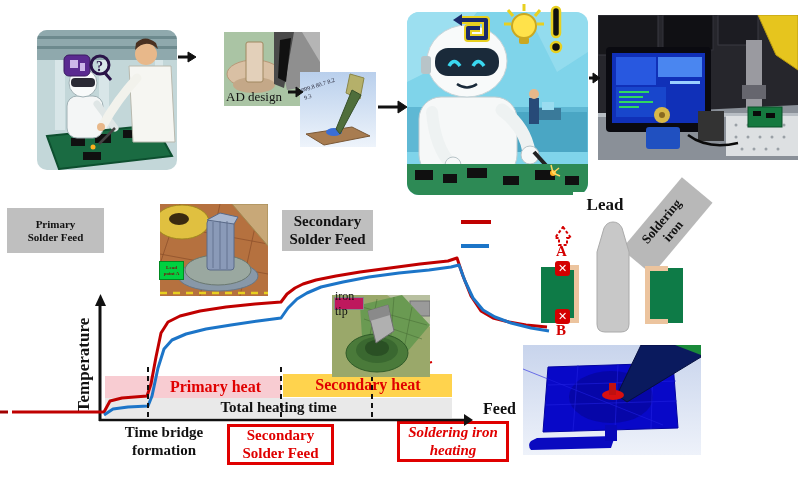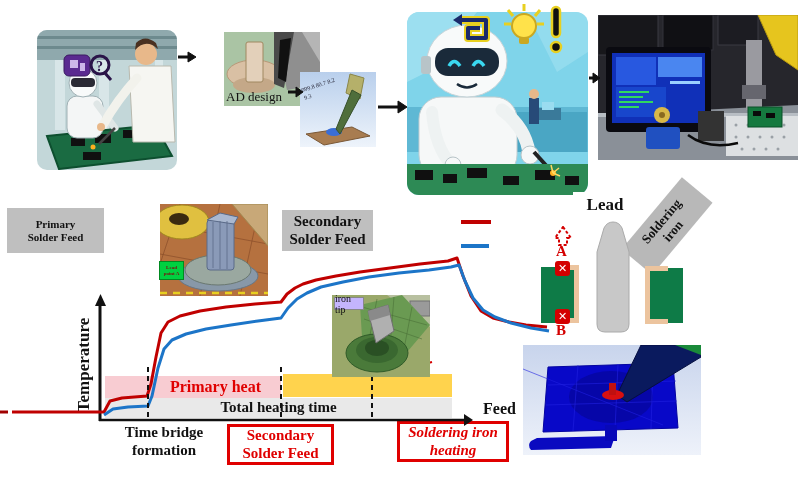--- a/index.html
+++ b/index.html
@@ -243,20 +243,21 @@
     <span>Secondary</span>
     <span>Solder Feed</span>
   </div>
 
   <div class="abs whitebg" style="left:489px;top:209px;width:25px;height:48px;"></div>
 
   <div class="band" style="left:105px;top:376px;width:176px;height:22px;background:var(--band-pink);"></div>
   <div class="band" style="left:283px;top:374px;width:169px;height:23px;background:var(--band-yellow);"></div>
   <div class="band" style="left:105px;top:398px;width:347px;height:20px;background:var(--band-gray);"></div>
   <div class="lbl redtext" style="left:150px;top:377px;width:131px;height:20px;font-size:16px;">Primary heat</div>
+  <div class="lbl redtext" style="left:288px;top:375px;width:160px;height:20px;font-size:16px;">Secondary heat</div>
   <div class="lbl" style="left:105px;top:399px;width:347px;height:18px;font-size:15px;">Total heating time</div>
 
   <div class="pic" style="left:332px;top:295px;width:98px;height:82px;background:#9aa86a;z-index:2;">
     <svg width="98" height="82">
       <polygon points="55,0 98,0 98,32" fill="#b8c0a0"></polygon>
       <rect x="78" y="6" width="20" height="15" fill="#9a9a9a" stroke="#707070"></rect>
       <polygon points="28,10 70,0 98,30 76,56 30,42" fill="#6a9a52"></polygon>
       <g stroke="#4a7038" stroke-width="0.6">
         <line x1="30" y1="12" x2="95" y2="30"></line>
           <line x1="32" y1="24" x2="90" y2="44"></line>
@@ -264,21 +265,21 @@
           <line x1="62" y1="2" x2="58" y2="52"></line>
           <line x1="80" y1="12" x2="72" y2="54"></line>
       </g>
       <ellipse cx="45" cy="58" rx="31" ry="19" fill="#4a7a3a" stroke="#2f5a28"></ellipse>
       <ellipse cx="45" cy="55" rx="21" ry="13" fill="#3a6830"></ellipse>
       <ellipse cx="45" cy="53" rx="12" ry="8" fill="#2a5024"></ellipse>
       <polygon points="36,16 56,10 62,36 44,48" fill="#b0b0b0" stroke="#707070"></polygon>
       <polygon points="36,16 56,10 58,20 38,26" fill="#8a8a8a"></polygon>
     </svg>
   </div>
-  <div class="abs" style="left:334px;top:297px;width:28px;height:11px;background:#c4b5fd;border:1px solid #888;font-size:10px;
+  <div class="abs" style="left:334px;top:297px;width:28px;height:11px;background:#be185d;border:1px solid #888;font-size:12px;
               display:flex;align-items:center;justify-content:center;color:#111;z-index:3;">iron tip</div>
 
   <div class="lbl whitebg" style="left:119px;top:419px;width:90px;height:46px;font-size:15px;">
     <span>Time bridge</span>
     <span>formation</span>
   </div>
   <div class="lbl redbox" style="left:227px;top:424px;width:101px;height:35px;font-size:15px;">
     <span>Secondary</span>
     <span>Solder Feed</span>
   </div>

